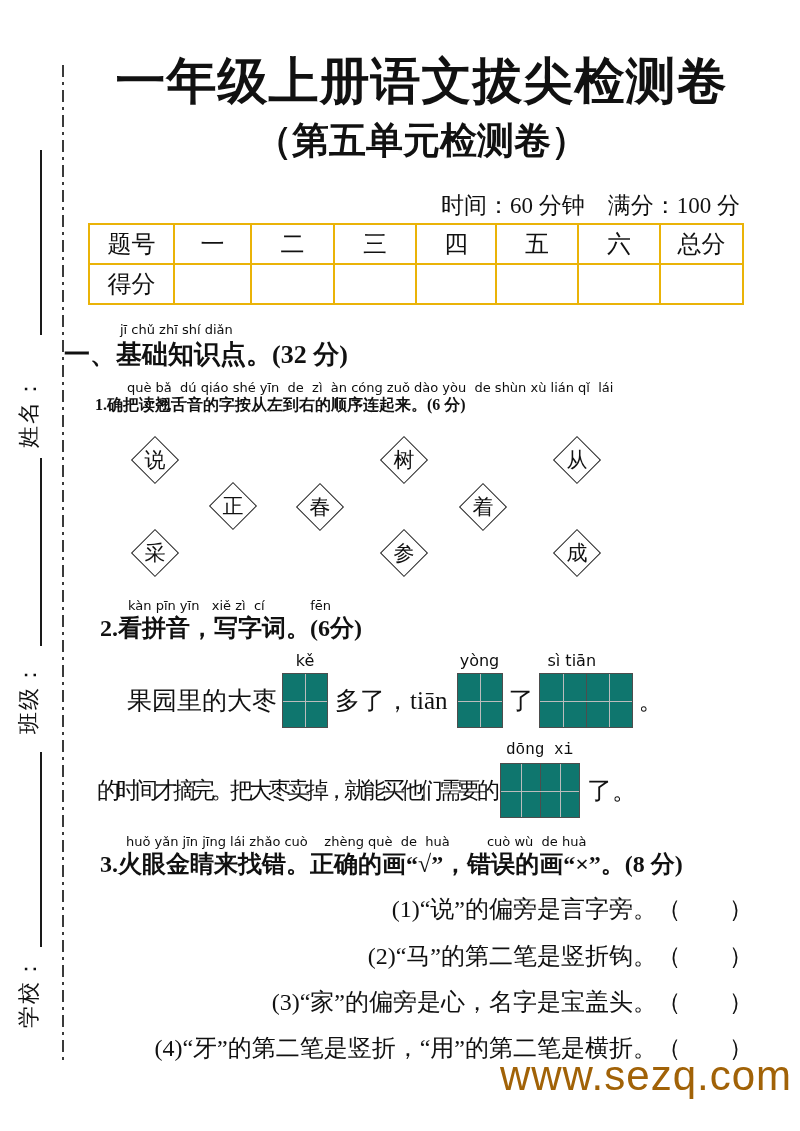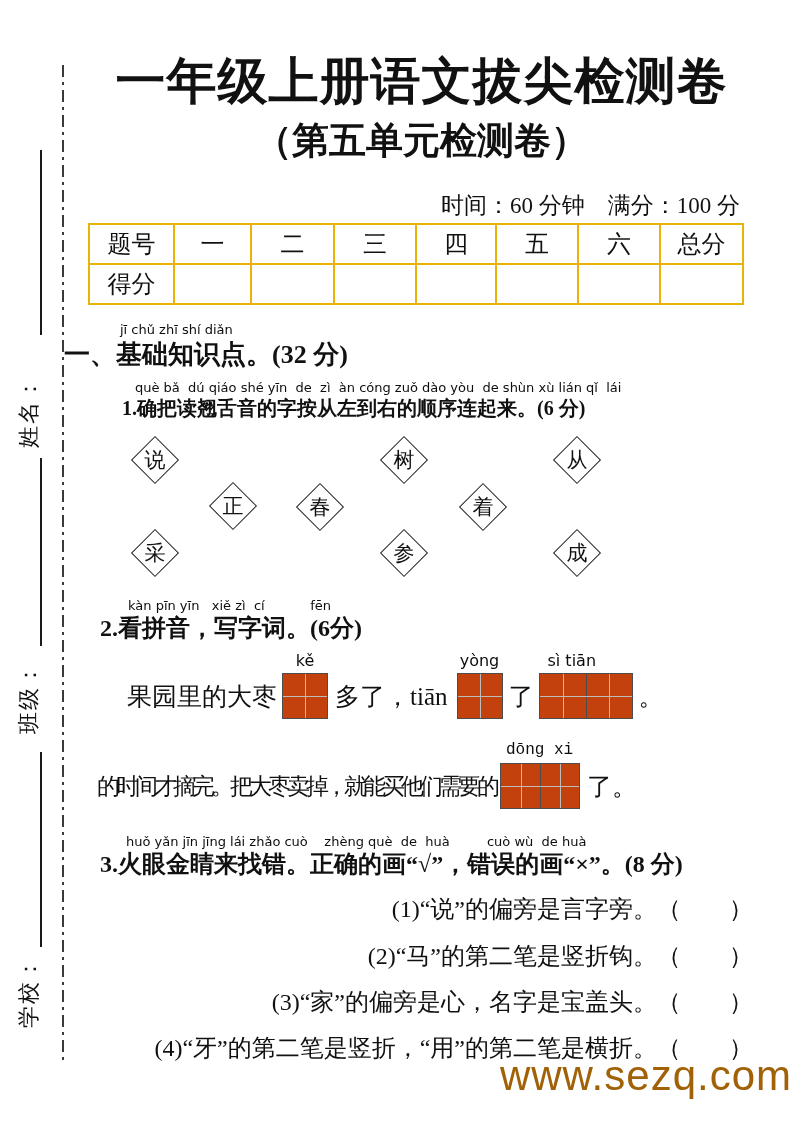--- a/index.html
+++ b/index.html
@@ -58,21 +58,21 @@
     position:absolute; width:34px; height:34px; border:1.5px solid #222;
     transform:translate(-50%,-50%) rotate(45deg); background:#fff;
   }
   .d-inner {
     position:absolute; inset:0; display:flex; align-items:center; justify-content:center;
     transform:rotate(-45deg); font-size:21px;
   }
 
   
   .fill-row { position:absolute; display:flex; align-items:center; }
-  .tian, .tian2 { position:relative; height:46px; border:1.5px solid #4d4d4d; background:#c2410c; flex:none; }
+  .tian, .tian2 { position:relative; height:55px; border:1.5px solid #4d4d4d; background:#0f766e; flex:none; }
   .tian { width:46px; }
   .tian::before { content:""; position:absolute; left:50%; top:0; bottom:0; width:1px; background:#bcbcbc; }
   .tian::after  { content:""; position:absolute; top:50%; left:0; right:0; height:1px; background:#bcbcbc; }
   .tian2 { display:flex; }
   .tian2 .cell { position:relative; height:100%; }
   .tian2 .cell::before { content:""; position:absolute; left:50%; top:0; bottom:0; width:1px; background:#bcbcbc; }
   .tian2 .cell + .cell { border-left:1.5px solid #4d4d4d; }
   .tian2::after { content:""; position:absolute; top:50%; left:0; right:0; height:1px; background:#bcbcbc; }
   .cell-46 { width:46px; } .cell-39 { width:39px; }
   .pin-above {
@@ -145,22 +145,22 @@
       <td></td>
       <td></td>
       <td></td>
     </tr>
   </tbody>
     </table>
 
   <div class="pinyin" style="left:120px;top:322px;">jī chǔ zhī shí diǎn</div>
   <div class="h-bold" style="left:64px;top:337px;font-size:26px;">一、基础知识点。(32 分)</div>
 
-  <div class="pinyin" style="left:135px;top:380px;">què bǎ  dú qiáo shé yīn  de  zì  àn cóng zuǒ dào yòu  de shùn xù lián qǐ  lái</div>
-  <div class="h-bold" style="left:95px;top:395px;font-size:20px;margin-left:27px;">1.确把读翘舌音的字按从左到右的顺序连起来。(6 分)</div>
+  <div class="pinyin" style="left:127px;top:380px;">què bǎ  dú qiáo shé yīn  de  zì  àn cóng zuǒ dào yòu  de shùn xù lián qǐ  lái</div>
+  <div class="h-bold" style="left:95px;top:395px;font-size:16px;">1.确把读翘舌音的字按从左到右的顺序连起来。(6 分)</div>
 
   <div>
     <div class="diamond" style="left:155px;top:460px;">
         <span class="d-inner">说</span>
       </div>
     <div class="diamond" style="left:404px;top:460px;">
         <span class="d-inner">树</span>
       </div>
     <div class="diamond" style="left:577px;top:460px;">
         <span class="d-inner">从</span>

